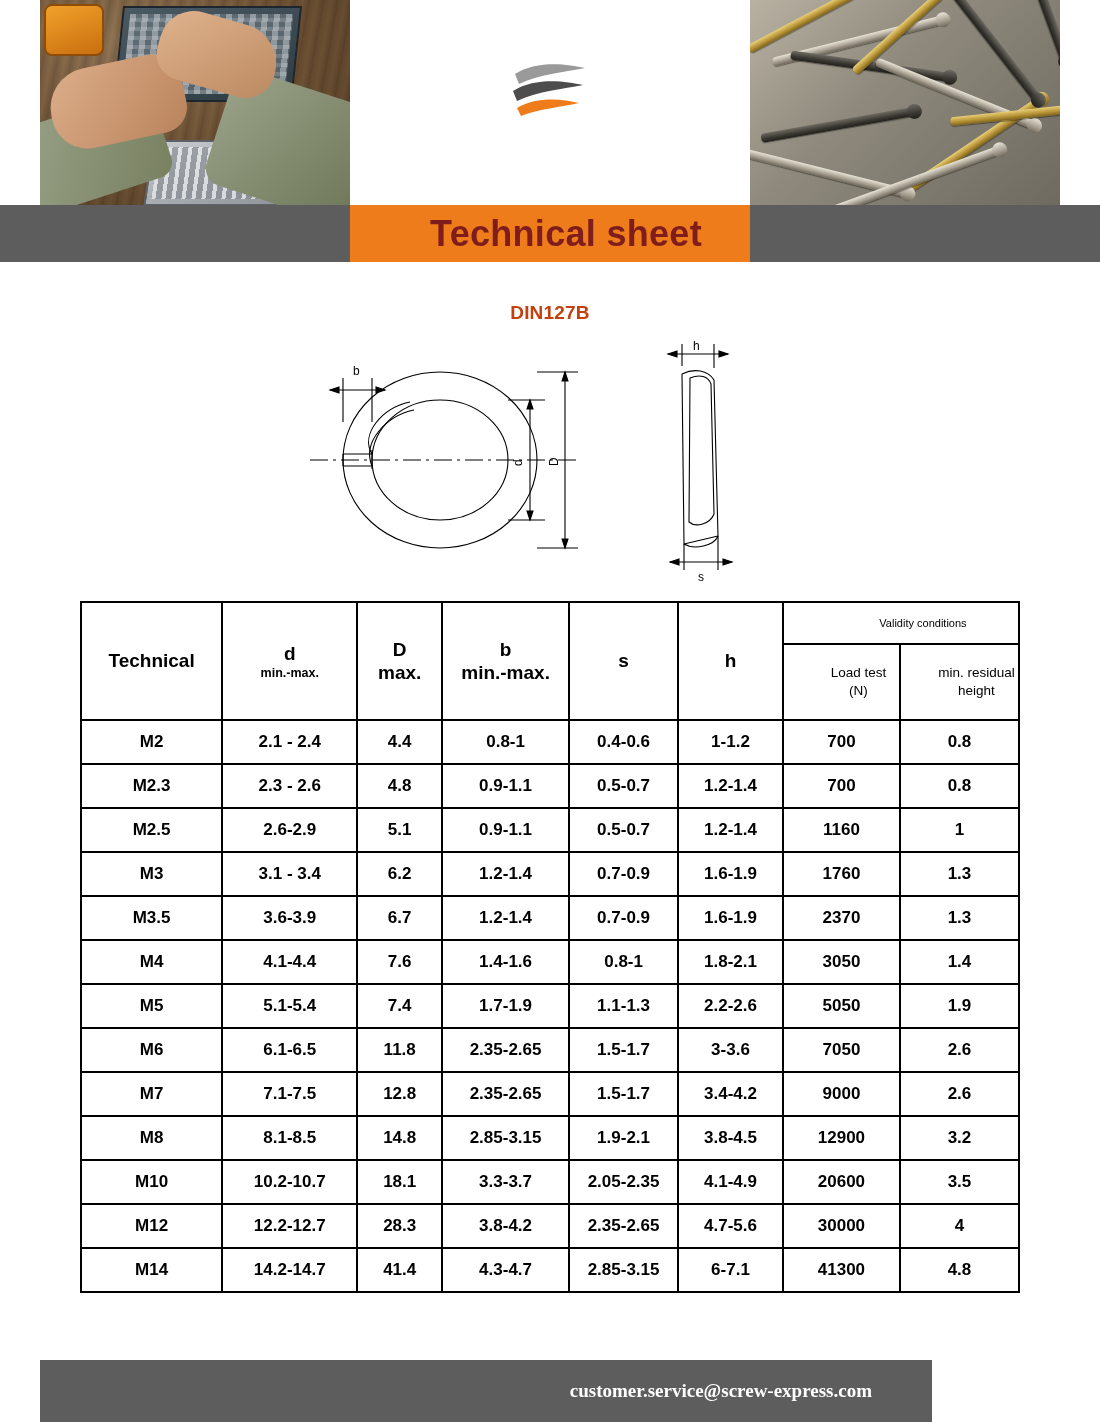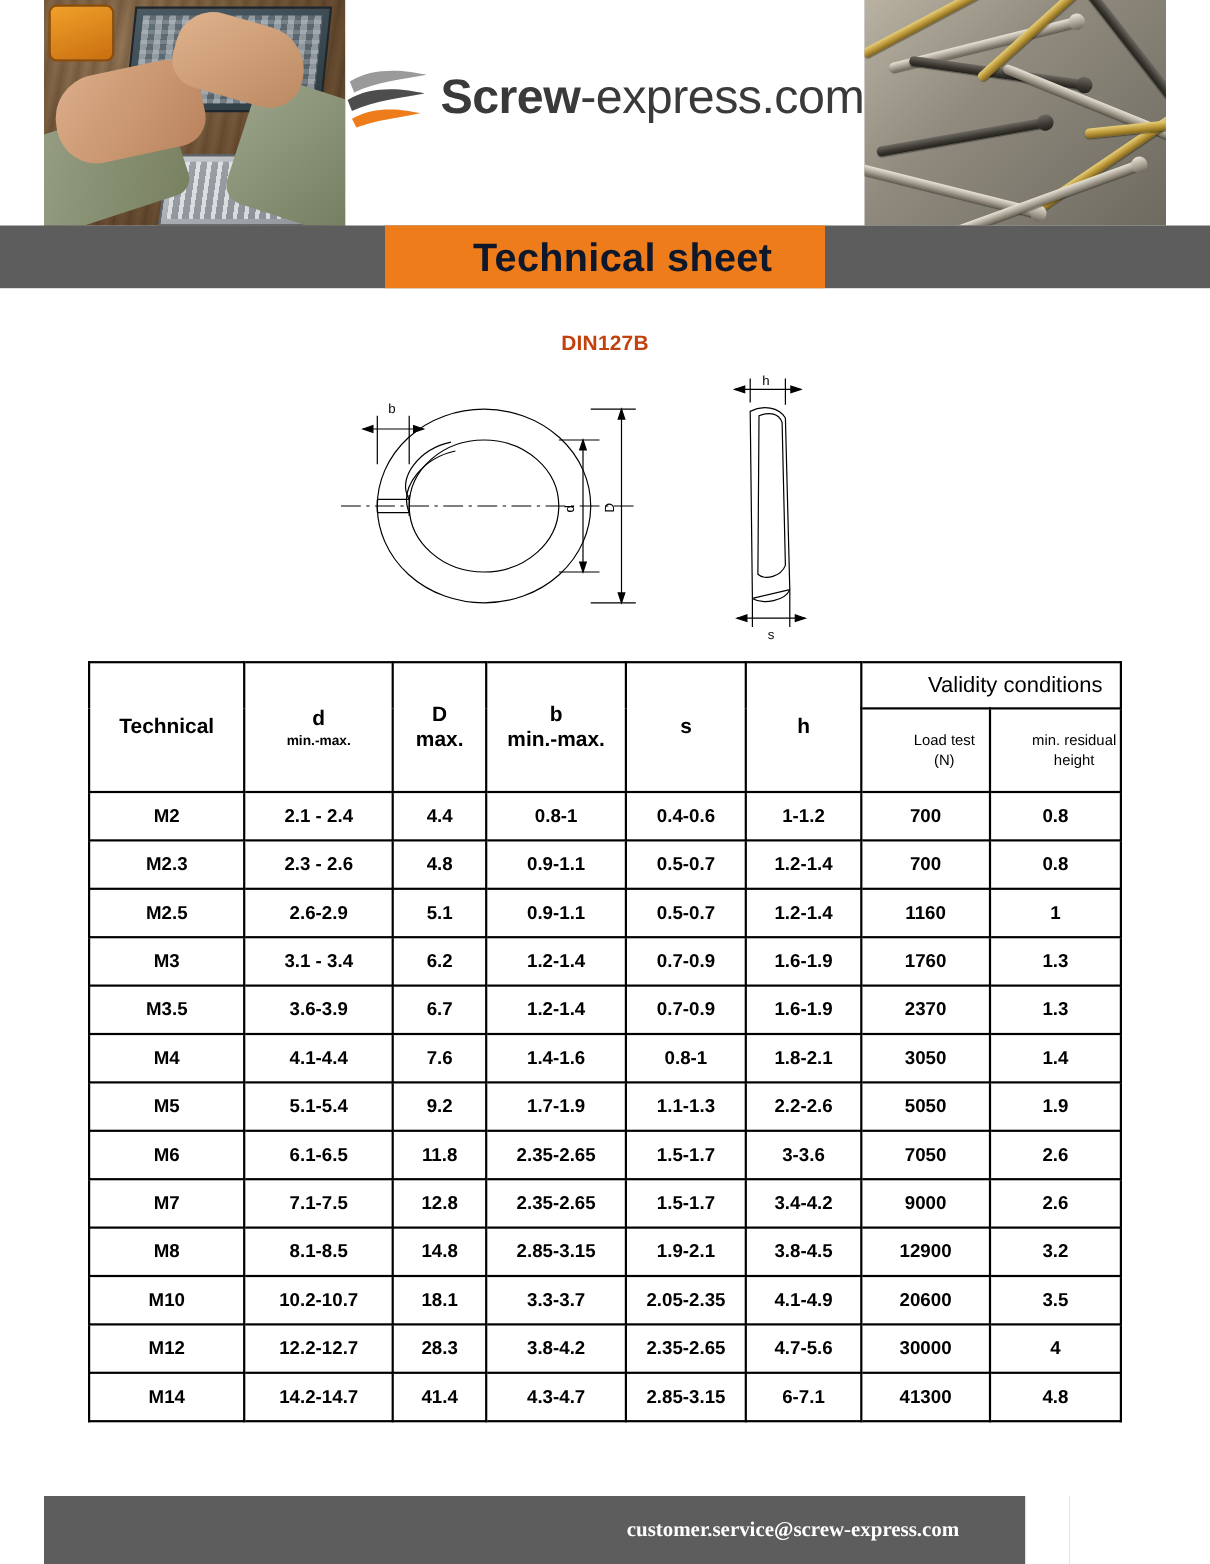--- a/index.html
+++ b/index.html
@@ -179,21 +179,21 @@
   }
   .screw:after {
     content: "";
     position: absolute;
     right: -3px; top: -3px;
     width: 15px; height: 15px;
     border-radius: 50%;
     background: inherit;
   }
   .doc-title {
-    color: #0f172a;
+    color: #7f1d1d;
     font-size: 36px;
     font-weight: bold;
     letter-spacing: .3px;
     margin-left: 32px;
   }
   .orangebar-wrap {
     position: relative;
     margin: 0 -40px;
   }
   .greybar {
@@ -245,21 +245,21 @@
     text-align: center;
     vertical-align: middle;
     font-size: 17px;
     font-weight: bold;
     color: #000;
     padding: 0;
     height: 42px;
   }
   table.spec th.validity {
     font-weight: normal;
-    font-size: 20px;
+    font-size: 11px;
     height: 40px;
     padding-left: 44px;
   }
   table.spec th.sub {
     font-weight: normal;
     font-size: 13.5px;
     line-height: 1.35;
     height: 74px;
     padding-left: 34px;
   }
@@ -340,23 +340,20 @@
     </div>
 
     <div class="header-center">
       <div class="logo">
         <div class="logo-mark">
           <svg width="78" height="62" viewBox="0 0 78 62">
             <path d="M4 16 C26 2, 56 6, 74 10 C54 14, 30 16, 8 26 Z" fill="#9a9a9a"></path>
             <path d="M2 33 C24 19, 54 23, 72 27 C52 31, 28 33, 6 43 Z" fill="#4d4d4d"></path>
             <path d="M6 50 C26 38, 52 41, 68 45 C50 49, 28 51, 10 58 Z" fill="#ef7c1a"></path>
           </svg>
-        </div>
-        <div class="logo-text">
-          <span class="bold">Screw</span><span class="light">-express.com</span>
         </div>
       </div>
     </div>
 
     <div class="header-photo-right">
       <div class="screws-bg"></div>
       <div class="screw gold" style="left:-10px; top:10px; width:150px; transform:rotate(-28deg);"></div>
       <div class="screw" style="left:20px; top:36px; width:180px; transform:rotate(-14deg);"></div>
       <div class="screw dark" style="left:40px; top:62px; width:165px; transform:rotate(8deg);"></div>
       <div class="screw gold" style="left:80px; top:4px; width:190px; transform:rotate(-42deg);"></div>
@@ -544,21 +541,21 @@
               <td>7.6</td>
               <td>1.4-1.6</td>
               <td>0.8-1</td>
               <td>1.8-2.1</td>
               <td>3050</td>
               <td>1.4</td>
             </tr>
             <tr>
               <td>M5</td>
               <td>5.1-5.4</td>
-              <td>9.2</td>
+              <td>7.4</td>
               <td>1.7-1.9</td>
               <td>1.1-1.3</td>
               <td>2.2-2.6</td>
               <td>5050</td>
               <td>1.9</td>
             </tr>
             <tr>
               <td>M6</td>
               <td>6.1-6.5</td>
               <td>11.8</td>

